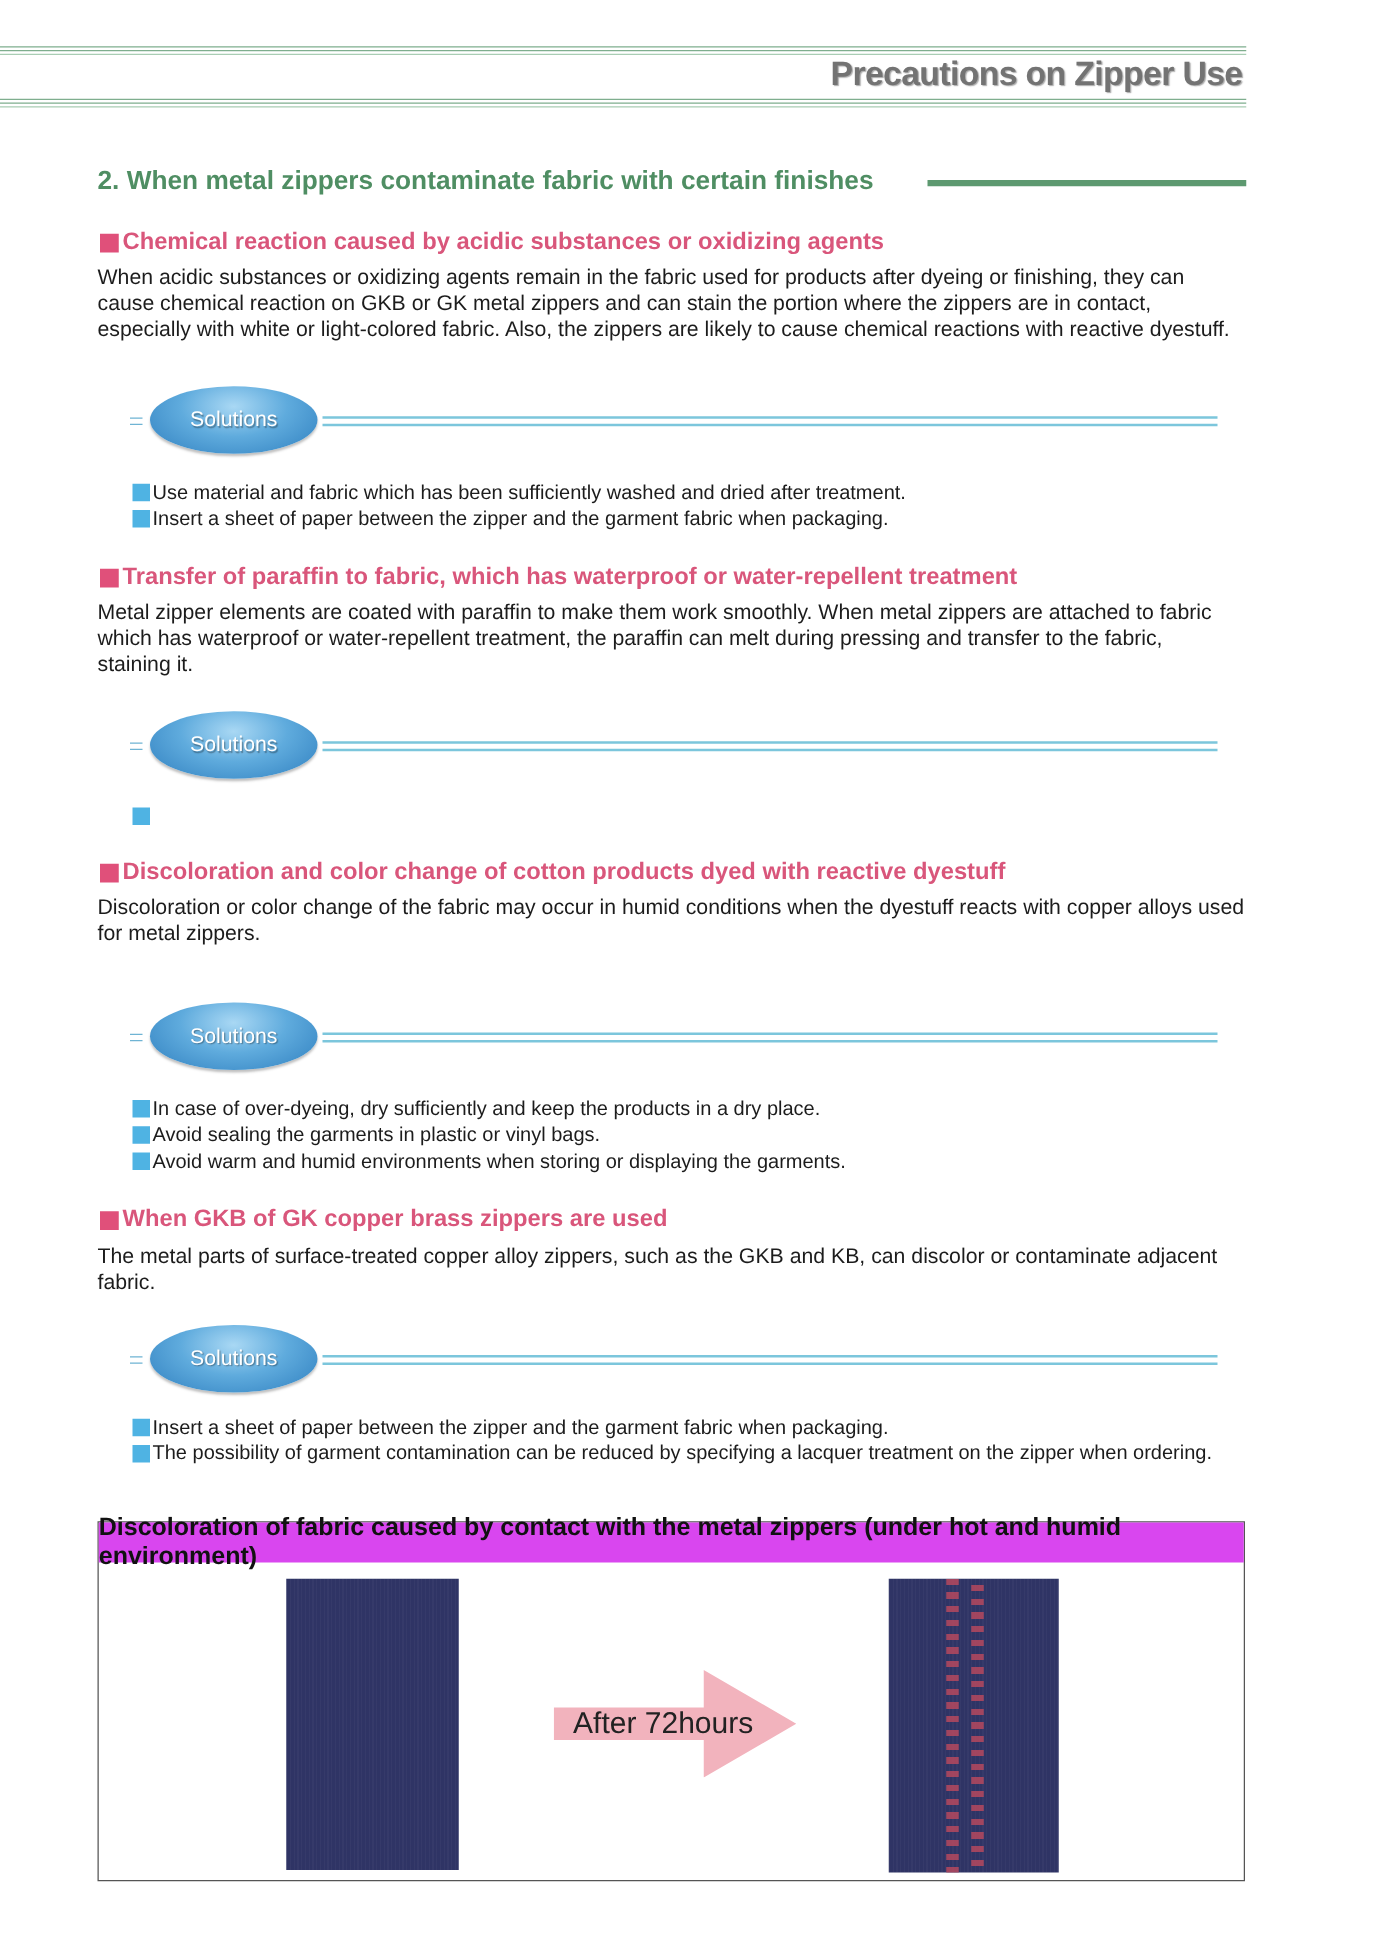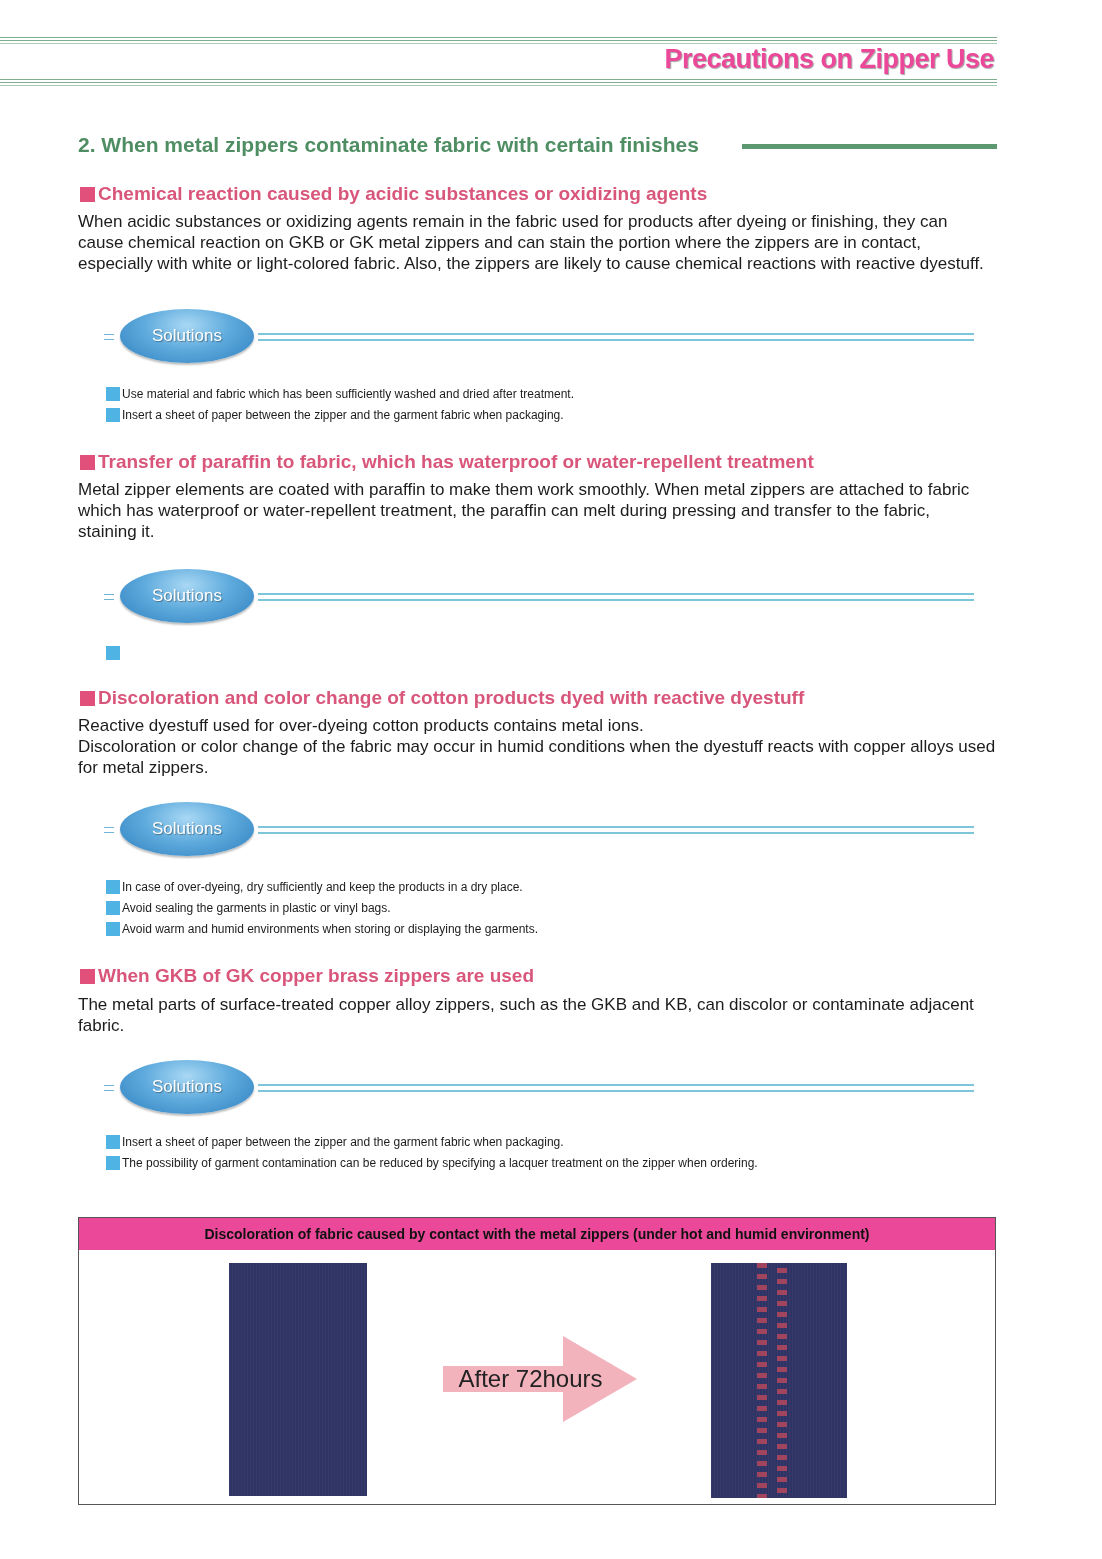--- a/index.html
+++ b/index.html
@@ -6,21 +6,21 @@
   body {
     width: 1102px; height: 1559px; position: relative; overflow: hidden;
     font-family: "Liberation Sans", sans-serif; color: #1a1a1a;
   }
   .abs { position: absolute; }
 
   
   .hdr-lines { left: 0; width: 997px; height: 6px; }
   .hdr-lines .l { position: absolute; left: 0; right: 0; height: 1px; background: #7fae8e; }
   .hdr-title {
-    right: 108px; top: 44px; font-size: 27px; font-weight: bold; color: #ec4899;
+    right: 108px; top: 44px; font-size: 27px; font-weight: bold; color: #737373;
     letter-spacing: -0.5px;
     text-shadow: 1px 1px 1px rgba(0,0,0,0.35);
   }
 
   
   .sec-title {
     left: 78px; top: 133px; font-size: 21px; font-weight: bold; color: #4f8e63;
     white-space: nowrap;
   }
   .sec-rule { left: 742px; top: 144px; width: 255px; height: 5px; background: #5d9970; }
@@ -45,30 +45,30 @@
     position: absolute; left: 16px; top: 2px; width: 134px; height: 54px; border-radius: 50%;
     background: radial-gradient(ellipse at 50% 30%, #a9d8f4 0%, #5fabdd 45%, #2f7fbf 100%);
     box-shadow: 0 2px 2px rgba(0,0,0,0.25);
     display: flex; align-items: center; justify-content: center;
     color: #ffffff; font-size: 17px;
     text-shadow: 1px 1px 1px rgba(0,0,0,0.35);
   }
   .sol .rule { position: absolute; left: 154px; right: 0; top: 26px; height: 4px;
     border-top: 2px solid #7cc6dc; border-bottom: 2px solid #7cc6dc; }
 
-  .bullets { left: 106px; width: 880px; font-size: 12px; line-height: 21px; color: #1c1c1c; }
+  .bullets { left: 106px; width: 880px; font-size: 16px; line-height: 21px; color: #1c1c1c; }
   .bullets .b { display: flex; align-items: flex-start; }
   .bullets .bsq { width: 14px; height: 14px; background: #4fb3e3; margin-top: 3px; margin-right: 2px; flex: none; }
   .bullets .btxt { text-align: justify; }
 
   
   .box { left: 78px; top: 1217px; width: 918px; height: 288px; border: 1px solid #555; box-sizing: border-box; }
   .box-head {
-    position: absolute; left: 0; top: 0; right: 0; height: 32px; background: #ec4899;
-    font-size: 14px; font-weight: bold; color: #111; display: flex; align-items: center; justify-content: center;
+    position: absolute; left: 0; top: 0; right: 0; height: 32px; background: #d946ef;
+    font-size: 20px; font-weight: bold; color: #111; display: flex; align-items: center; justify-content: center;
   }
   .fabric { position: absolute; background: #2e3366; }
   .fabric.before {
     left: 150px; top: 45px; width: 138px; height: 233px;
     background:
       repeating-linear-gradient(90deg, rgba(255,255,255,0.03) 0 1px, transparent 1px 3px),
       #2f3465;
   }
   .fabric.after {
     left: 632px; top: 45px; width: 136px; height: 235px;
@@ -139,21 +139,20 @@
   <div class="b">
       <span class="bsq"></span>
     </div>
 </div>
 
 <div class="abs topic" style="top:687px;">
   <span class="sq"></span>
   <span>Discoloration and color change of cotton products dyed with reactive dyestuff</span>
 </div>
 <div class="abs para" style="top:715px;">
-  <p>Reactive dyestuff used for over-dyeing cotton products contains metal ions.</p>
   <p>Discoloration or color change of the fabric may occur in humid conditions when the dyestuff reacts with copper alloys used for metal zippers.</p>
 </div>
 <div class="abs sol" style="top:800px;">
   <div class="dash"></div>
   <div class="pill">Solutions</div>
   <div class="rule"></div>
 </div>
 <div class="abs bullets" style="top:877px;">
   <div class="b">
       <span class="bsq"></span>

